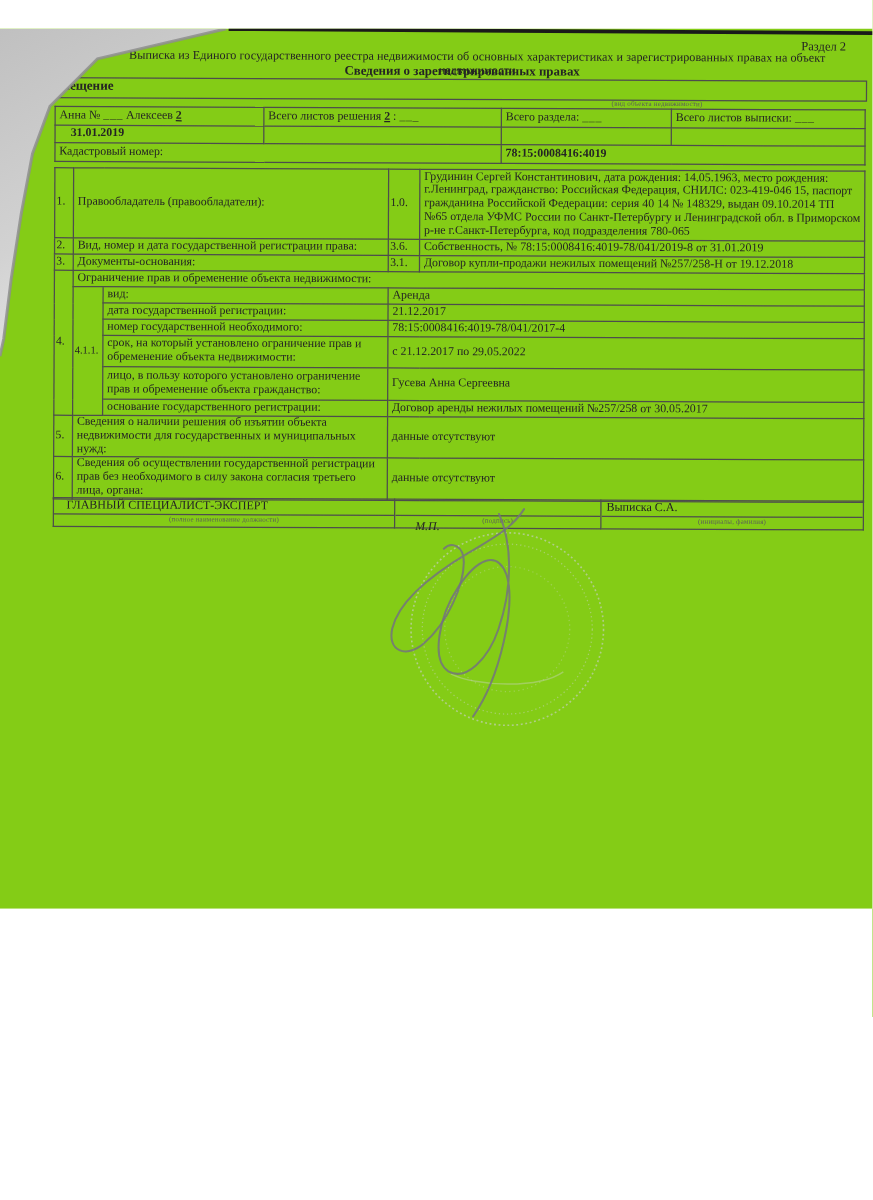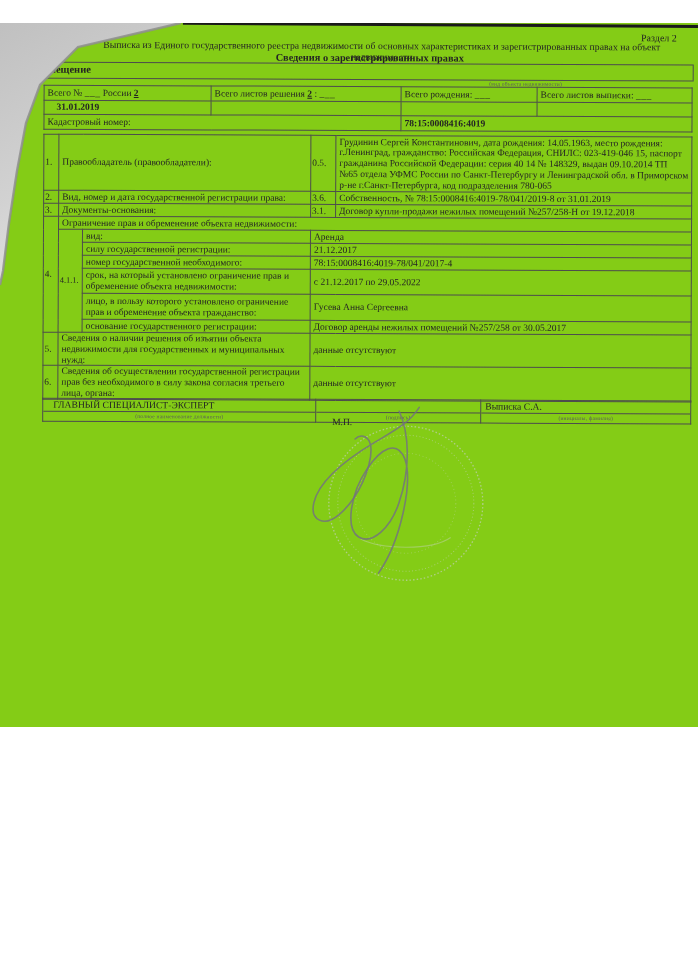--- a/index.html
+++ b/index.html
@@ -23,21 +23,21 @@
   .num{padding:0 1px;font-size:9.3px;}
   .subnum{padding:0 1px;font-size:8.4px;}
   .bold{font-weight:bold;}
   .ub{font-weight:bold;text-decoration:underline;}
   .blank{letter-spacing:.5px;}
 
   .fcell{padding:0;}
   .fn{height:12px;line-height:12px;border-bottom:1px solid #4d4d4d;padding-left:10px;font-size:9.6px;white-space:nowrap;}
   .fc{height:9px;line-height:8px;text-align:center;font-size:5.5px;color:#5a5a5a;letter-spacing:.2px;}
 
-  .mp{position:absolute;top:394px;left:333px;font-size:9.5px;}
+  .mp{position:absolute;top:394px;left:333px;font-size:9.5px;font-style:italic;}
 
   .stamp{position:absolute;left:322px;top:398px;opacity:.75;}
   .sig{position:absolute;left:288px;top:372px;}
 
   .bleed{position:absolute;top:800px;left:430px;width:250px;height:46px;filter:blur(2px);opacity:.5;}
   .bleed i{display:inline-block;background:#d7d7dd;border-radius:2px;margin-right:6px;vertical-align:top;}
   .speck{position:absolute;left:193px;top:910px;width:3px;height:3px;border-radius:50%;background:#6a6a6a;opacity:.55;}
 
   .wedge{position:absolute;left:0;top:0;}
 </style>
@@ -60,33 +60,33 @@
     <table class="meta">
       <colgroup>
           <col style="width:167px">
           <col style="width:190px">
           <col style="width:136px">
           <col>
         </colgroup>
       <tbody>
           <tr style="height:15px">
         <td>
-          <span>Всего №</span>
-          <span class="blank">___</span>
-          <span>России</span>
+          <span>Анна №</span>
+          <span class="blank">___</span>
+          <span>Алексеев</span>
           <span class="ub">2</span>
         </td>
         <td>
           <span>Всего листов решения</span>
           <span class="ub">2</span>
           <span>:</span>
           <span class="blank">___</span>
         </td>
         <td>
-          <span>Всего рождения:</span>
+          <span>Всего раздела:</span>
           <span class="blank">___</span>
         </td>
         <td>
           <span>Всего листов выписки:</span>
           <span class="blank">___</span>
         </td>
       </tr>
       <tr style="height:14px">
         <td class="bold" style="padding-left:12px">31.01.2019</td>
         <td></td>
@@ -105,21 +105,21 @@
           <col style="width:15px">
           <col style="width:24px">
           <col style="width:228px">
           <col style="width:25px">
           <col>
         </colgroup>
       <tbody>
           <tr style="height:56px">
         <td class="num">1.</td>
         <td colspan="2">Правообладатель (правообладатели):</td>
-        <td class="num">0.5.</td>
+        <td class="num">1.0.</td>
         <td>Грудинин Сергей Константинович, дата рождения: 14.05.1963, место рождения: г.Ленинград, гражданство: Российская Федерация, СНИЛС: 023-419-046 15, паспорт гражданина Российской Федерации: серия 40 14 № 148329, выдан 09.10.2014 ТП №65 отдела УФМС России по Санкт-Петербургу и Ленинградской обл. в Приморском р-не г.Санкт-Петербурга, код подразделения 780-065</td>
       </tr>
       <tr style="height:13px">
         <td class="num">2.</td>
         <td colspan="2">Вид, номер и дата государственной регистрации права:</td>
         <td class="num">3.6.</td>
         <td>Собственность, № 78:15:0008416:4019-78/041/2019-8 от 31.01.2019</td>
       </tr>
       <tr style="height:13px">
         <td class="num">3.</td>
@@ -130,21 +130,21 @@
       <tr style="height:13px">
         <td class="num" rowspan="7">4.</td>
         <td colspan="4">Ограничение прав и обременение объекта недвижимости:</td>
       </tr>
       <tr style="height:13px">
         <td class="subnum" rowspan="6">4.1.1.</td>
         <td>вид:</td>
         <td colspan="2">Аренда</td>
       </tr>
       <tr style="height:13px">
-        <td>силу государственной регистрации:</td>
+        <td>дата государственной регистрации:</td>
         <td colspan="2">21.12.2017</td>
       </tr>
       <tr style="height:13px">
         <td>номер государственной необходимого:</td>
         <td colspan="2">78:15:0008416:4019-78/041/2017-4</td>
       </tr>
       <tr style="height:25px">
         <td>срок, на который установлено ограничение прав и обременение объекта недвижимости:</td>
         <td colspan="2">с 21.12.2017 по 29.05.2022</td>
       </tr>

